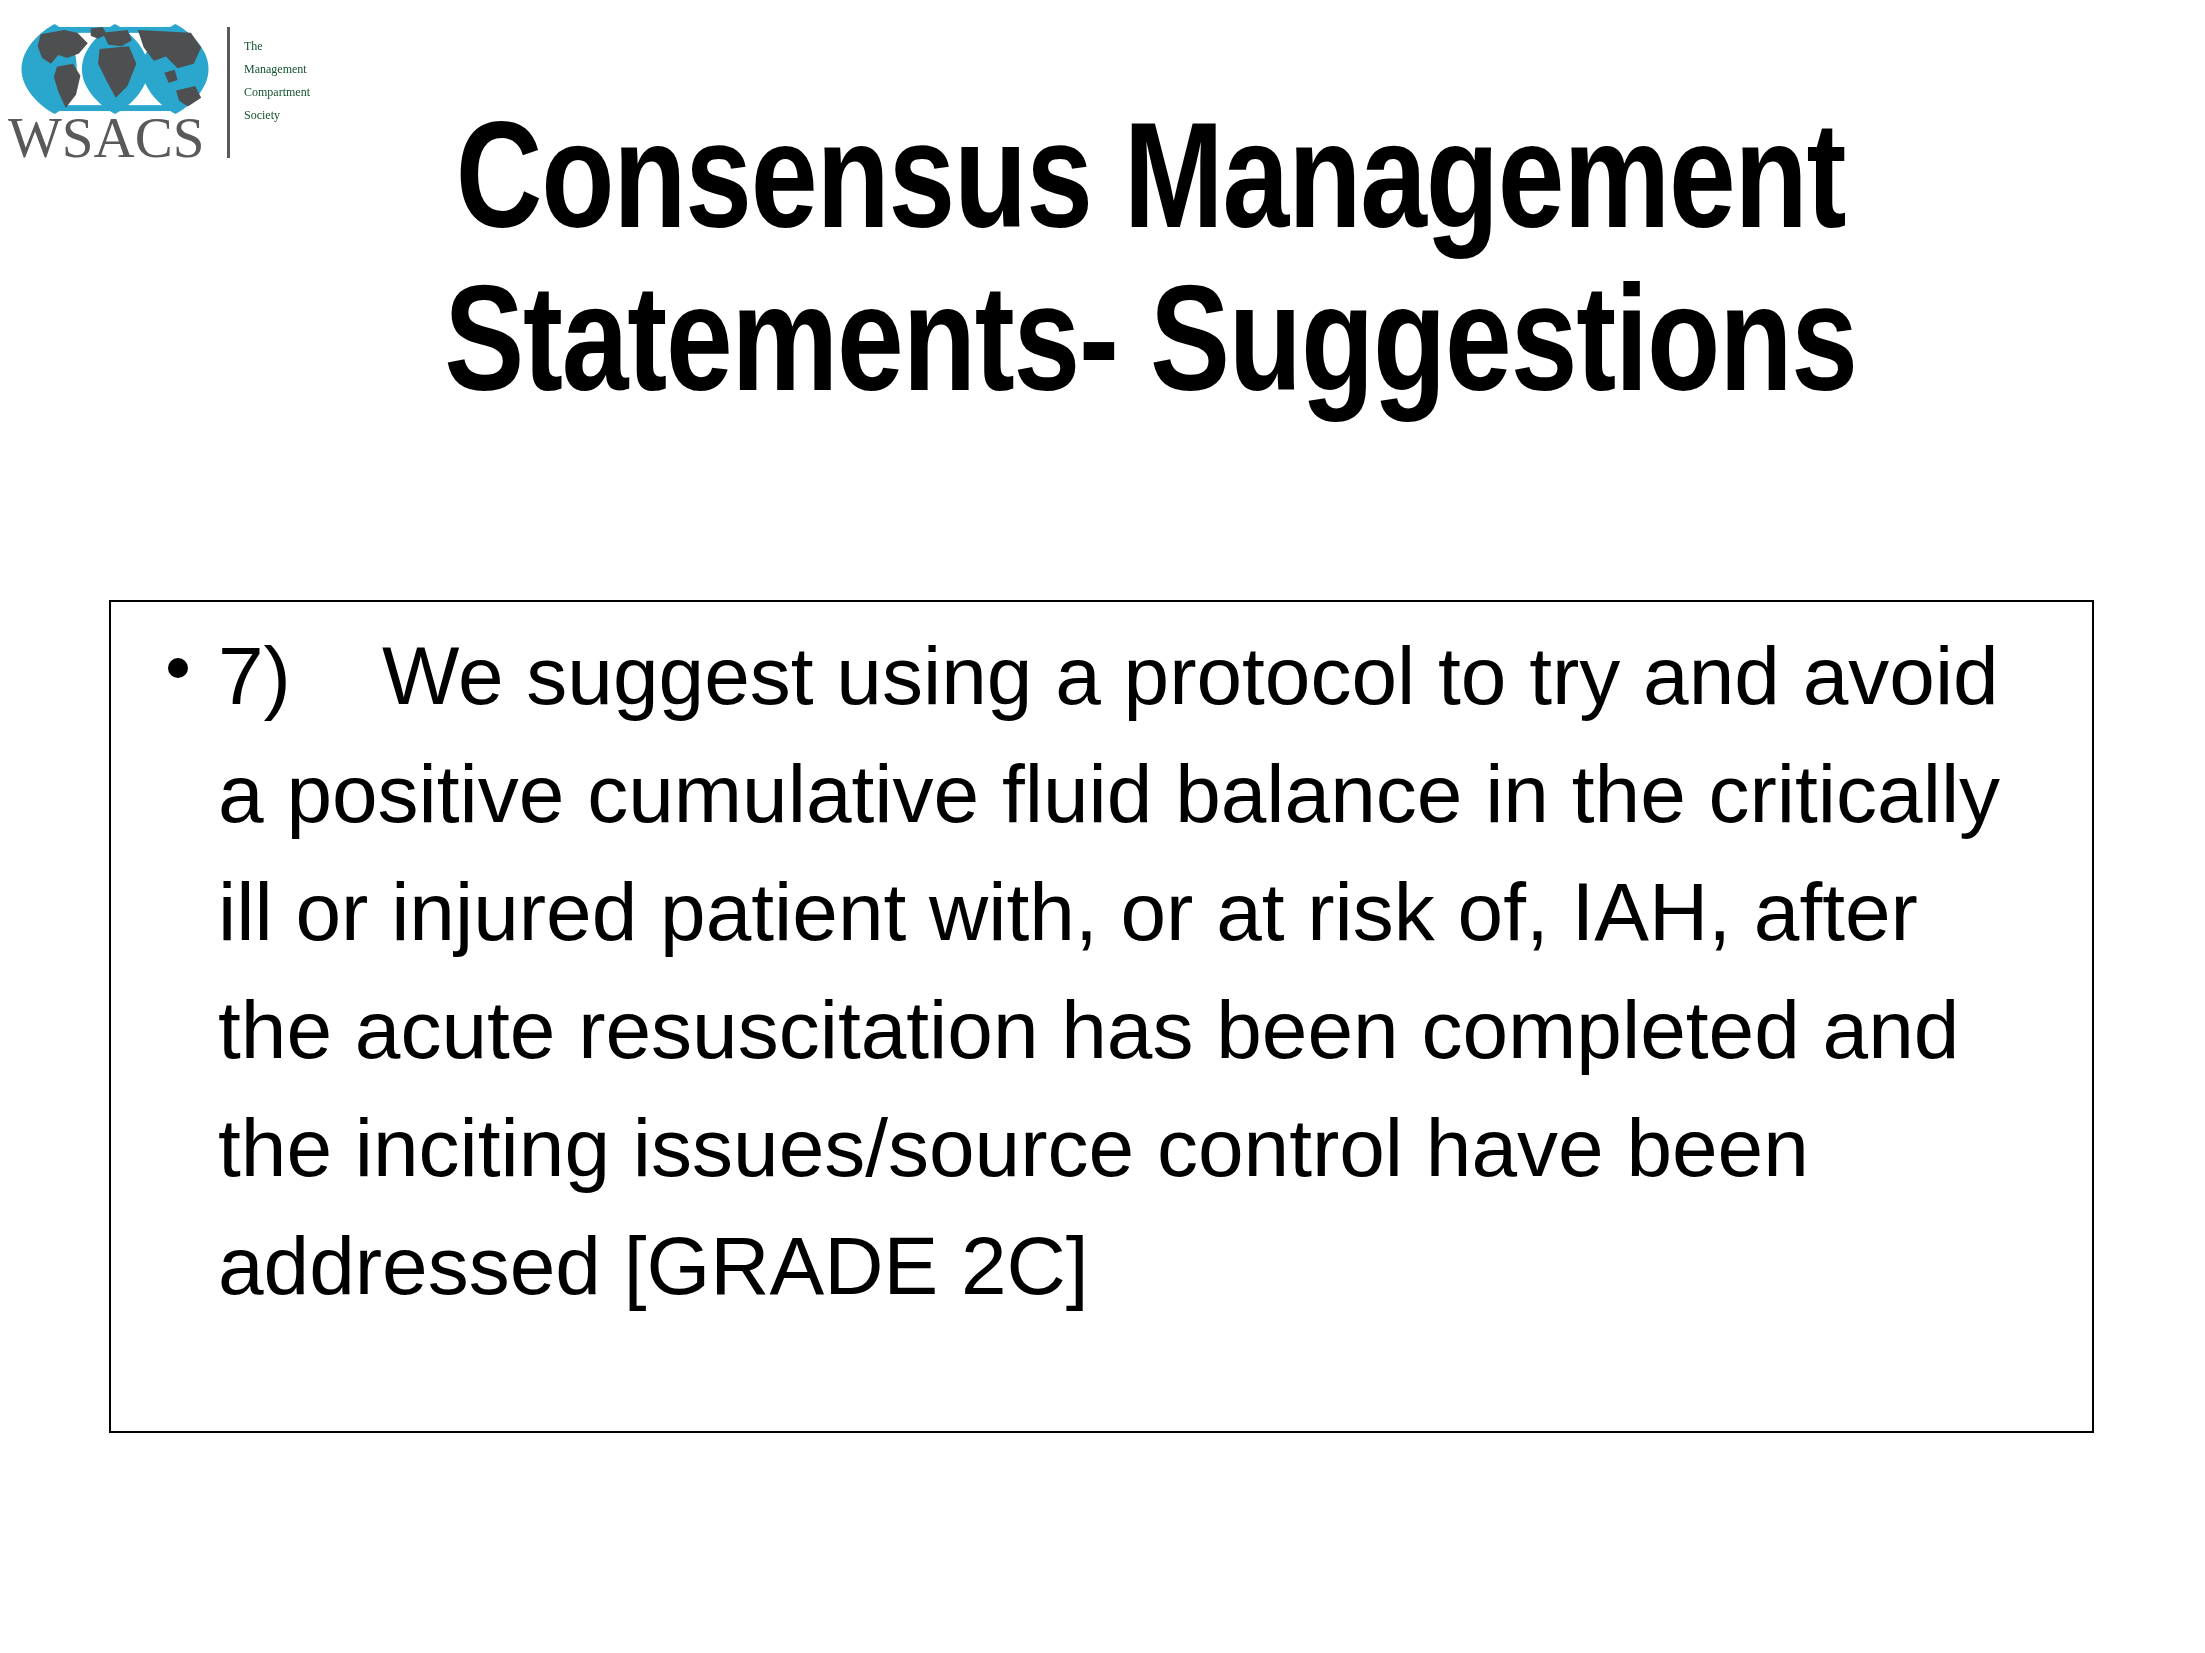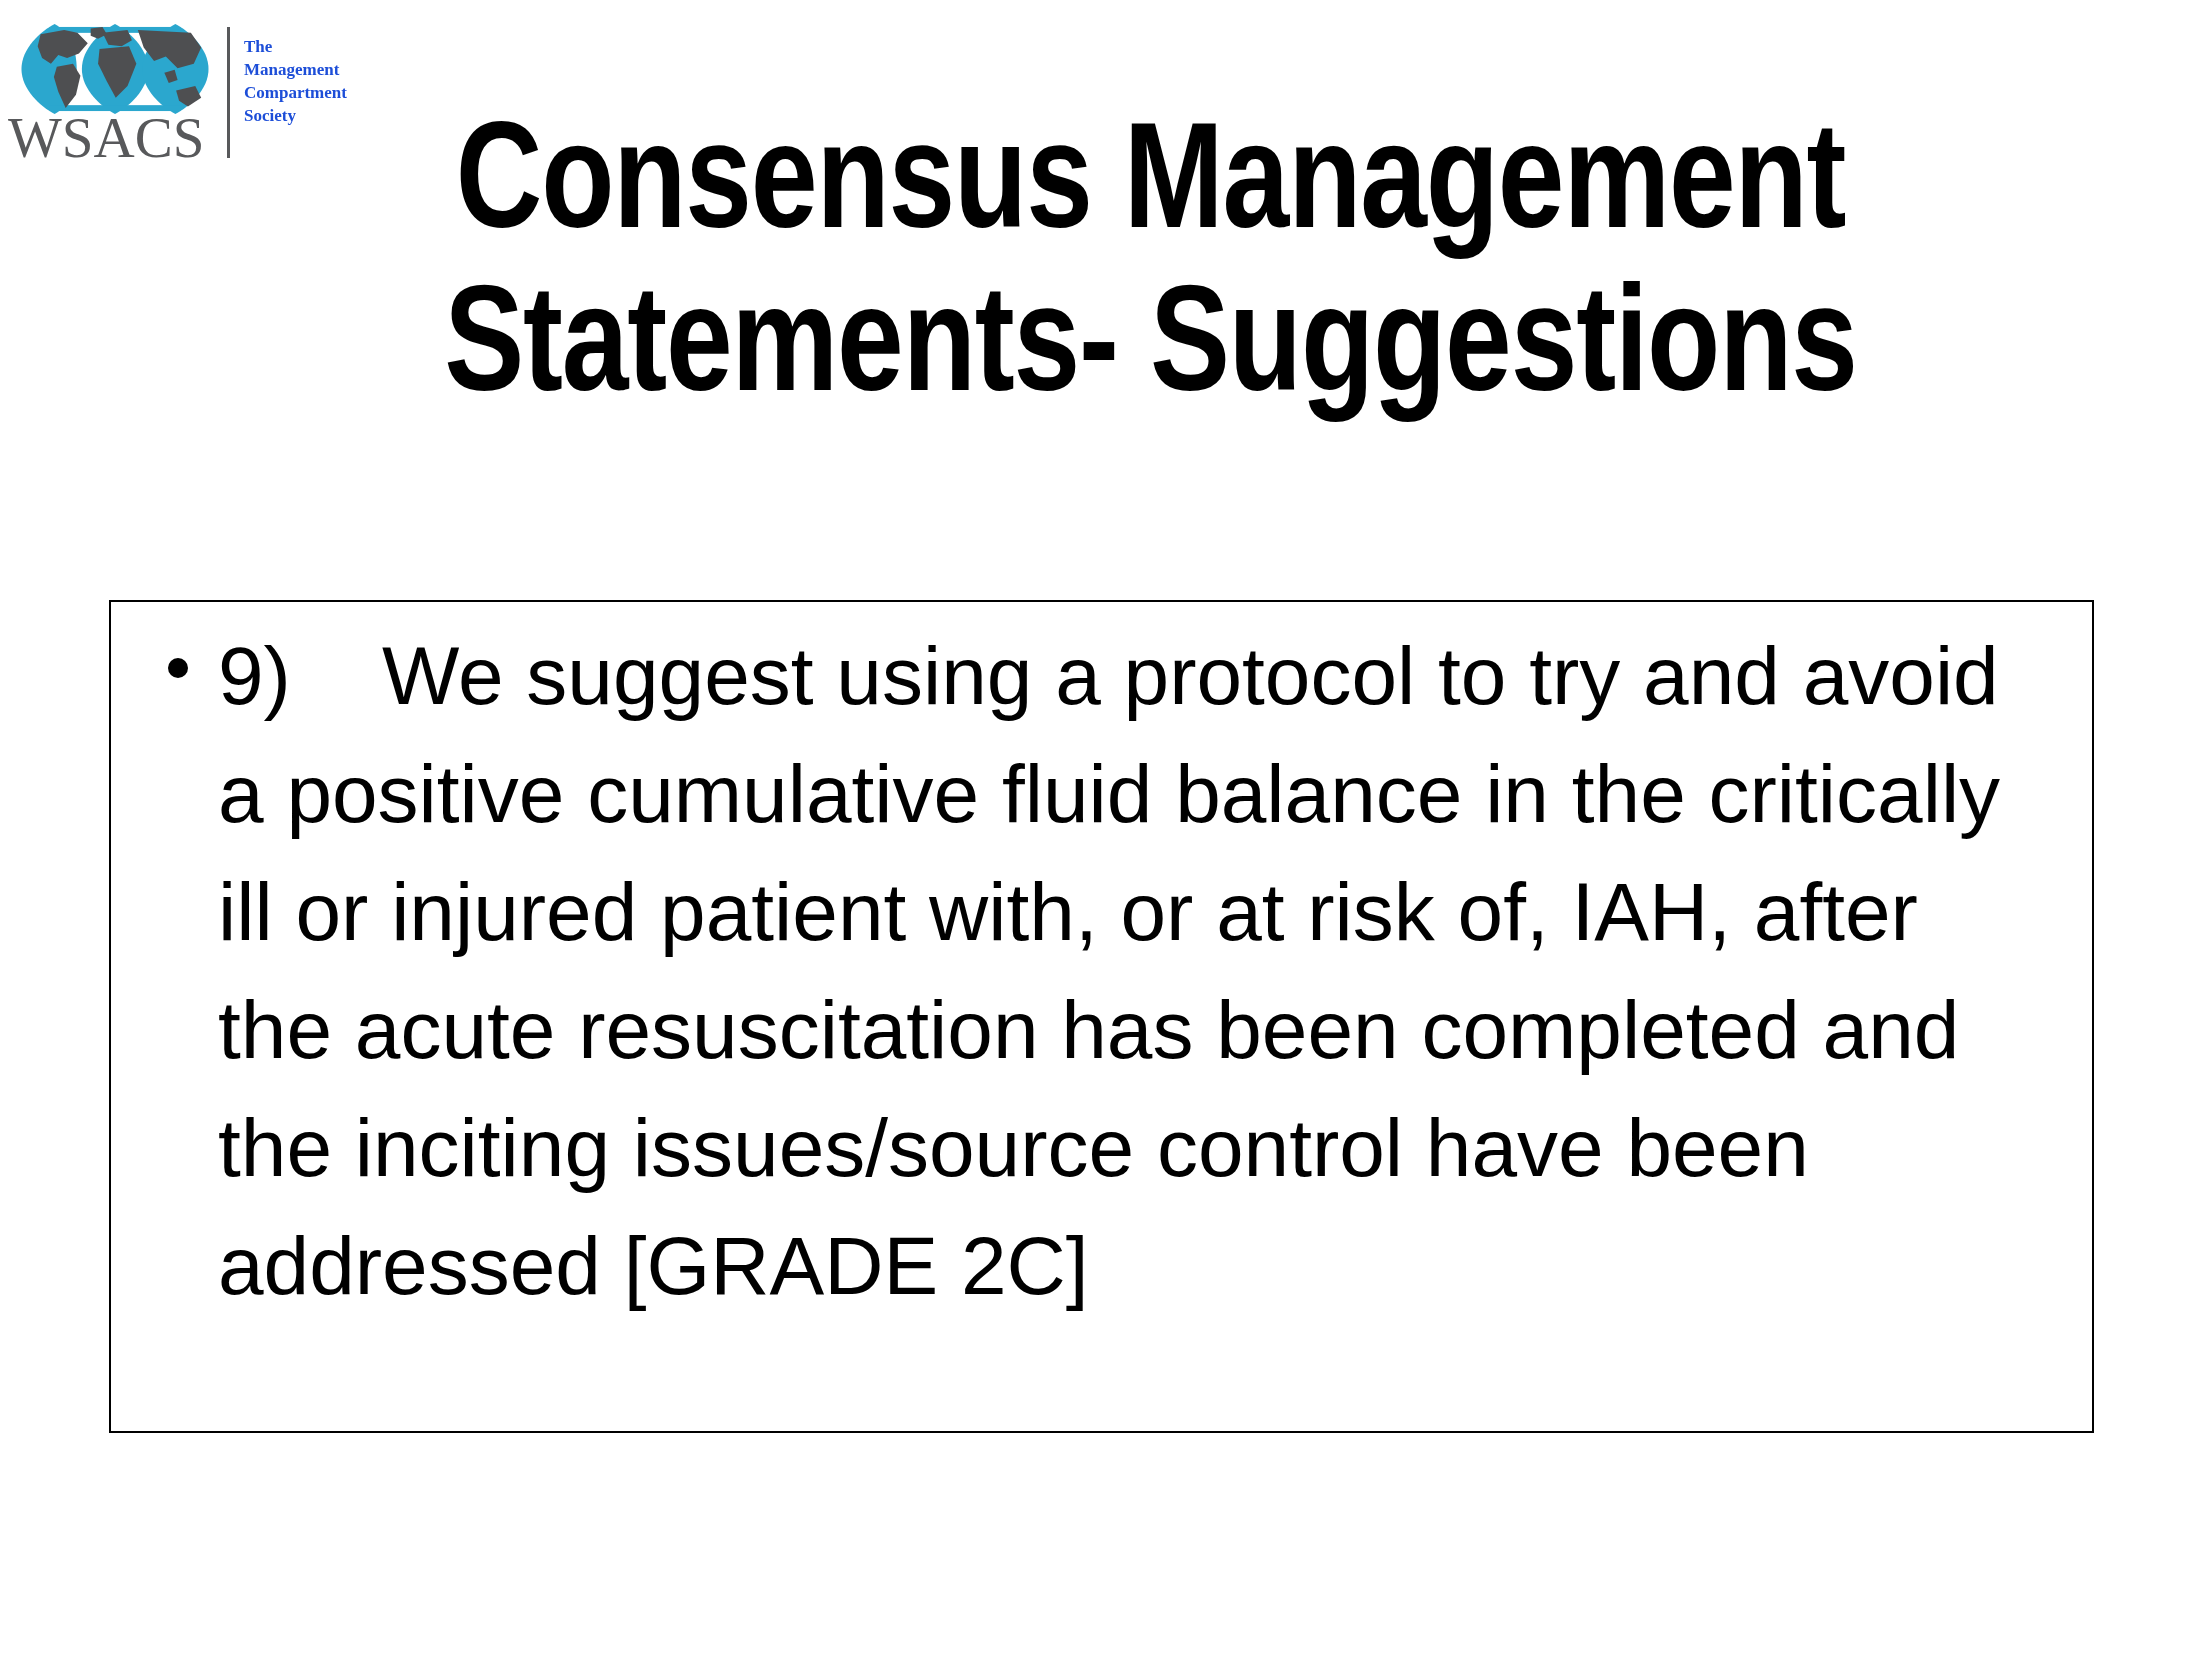--- a/index.html
+++ b/index.html
@@ -16,22 +16,22 @@
   .logo-globes{position:absolute;left:20px;top:24px;width:190px;height:90px;}
   .logo-acronym{
     position:absolute;left:8px;top:109px;width:198px;
     font-family:"Liberation Serif",serif;
     font-size:57px;line-height:57px;letter-spacing:0px;
     color:var(--logo-gray);
   }
   .logo-divider{position:absolute;left:227px;top:26.5px;width:2.9px;height:131px;background:var(--logo-gray);}
   .logo-org{
     position:absolute;left:244px;top:35px;
-    font-family:"Liberation Serif",serif;font-weight:700;
-    font-size:17px;line-height:23px;color:#1d4ed8;
+    font-family:"Liberation Serif",serif;font-weight:400;
+    font-size:12px;line-height:23px;color:#14532d;
   }
   .logo-org span{display:block;}
 
   
   .title{
     position:absolute;top:94px;left:96px;right:0;
     text-align:center;color:#000;
     font-weight:700;font-size:150px;line-height:163px;letter-spacing:-1.5px;
     transform:scaleX(0.80);transform-origin:50% 0;
   }
@@ -87,16 +87,16 @@
     </div>
   </div>
 
   <div class="title">
     <span class="title-line">Consensus Management</span>
     <span class="title-line">Statements- Suggestions</span>
   </div>
 
   <div class="content-box"></div>
   <div class="bullet-dot"></div>
-  <div class="body-text">9)    We suggest using a protocol to try and avoid a positive cumulative fluid balance in the critically ill or injured patient with, or at risk of, IAH, after the acute resuscitation has been completed and the inciting issues/source control have been addressed [GRADE 2C]</div>
+  <div class="body-text">7)    We suggest using a protocol to try and avoid a positive cumulative fluid balance in the critically ill or injured patient with, or at risk of, IAH, after the acute resuscitation has been completed and the inciting issues/source control have been addressed [GRADE 2C]</div>
 
 </div>
 
 
 </body></html>

